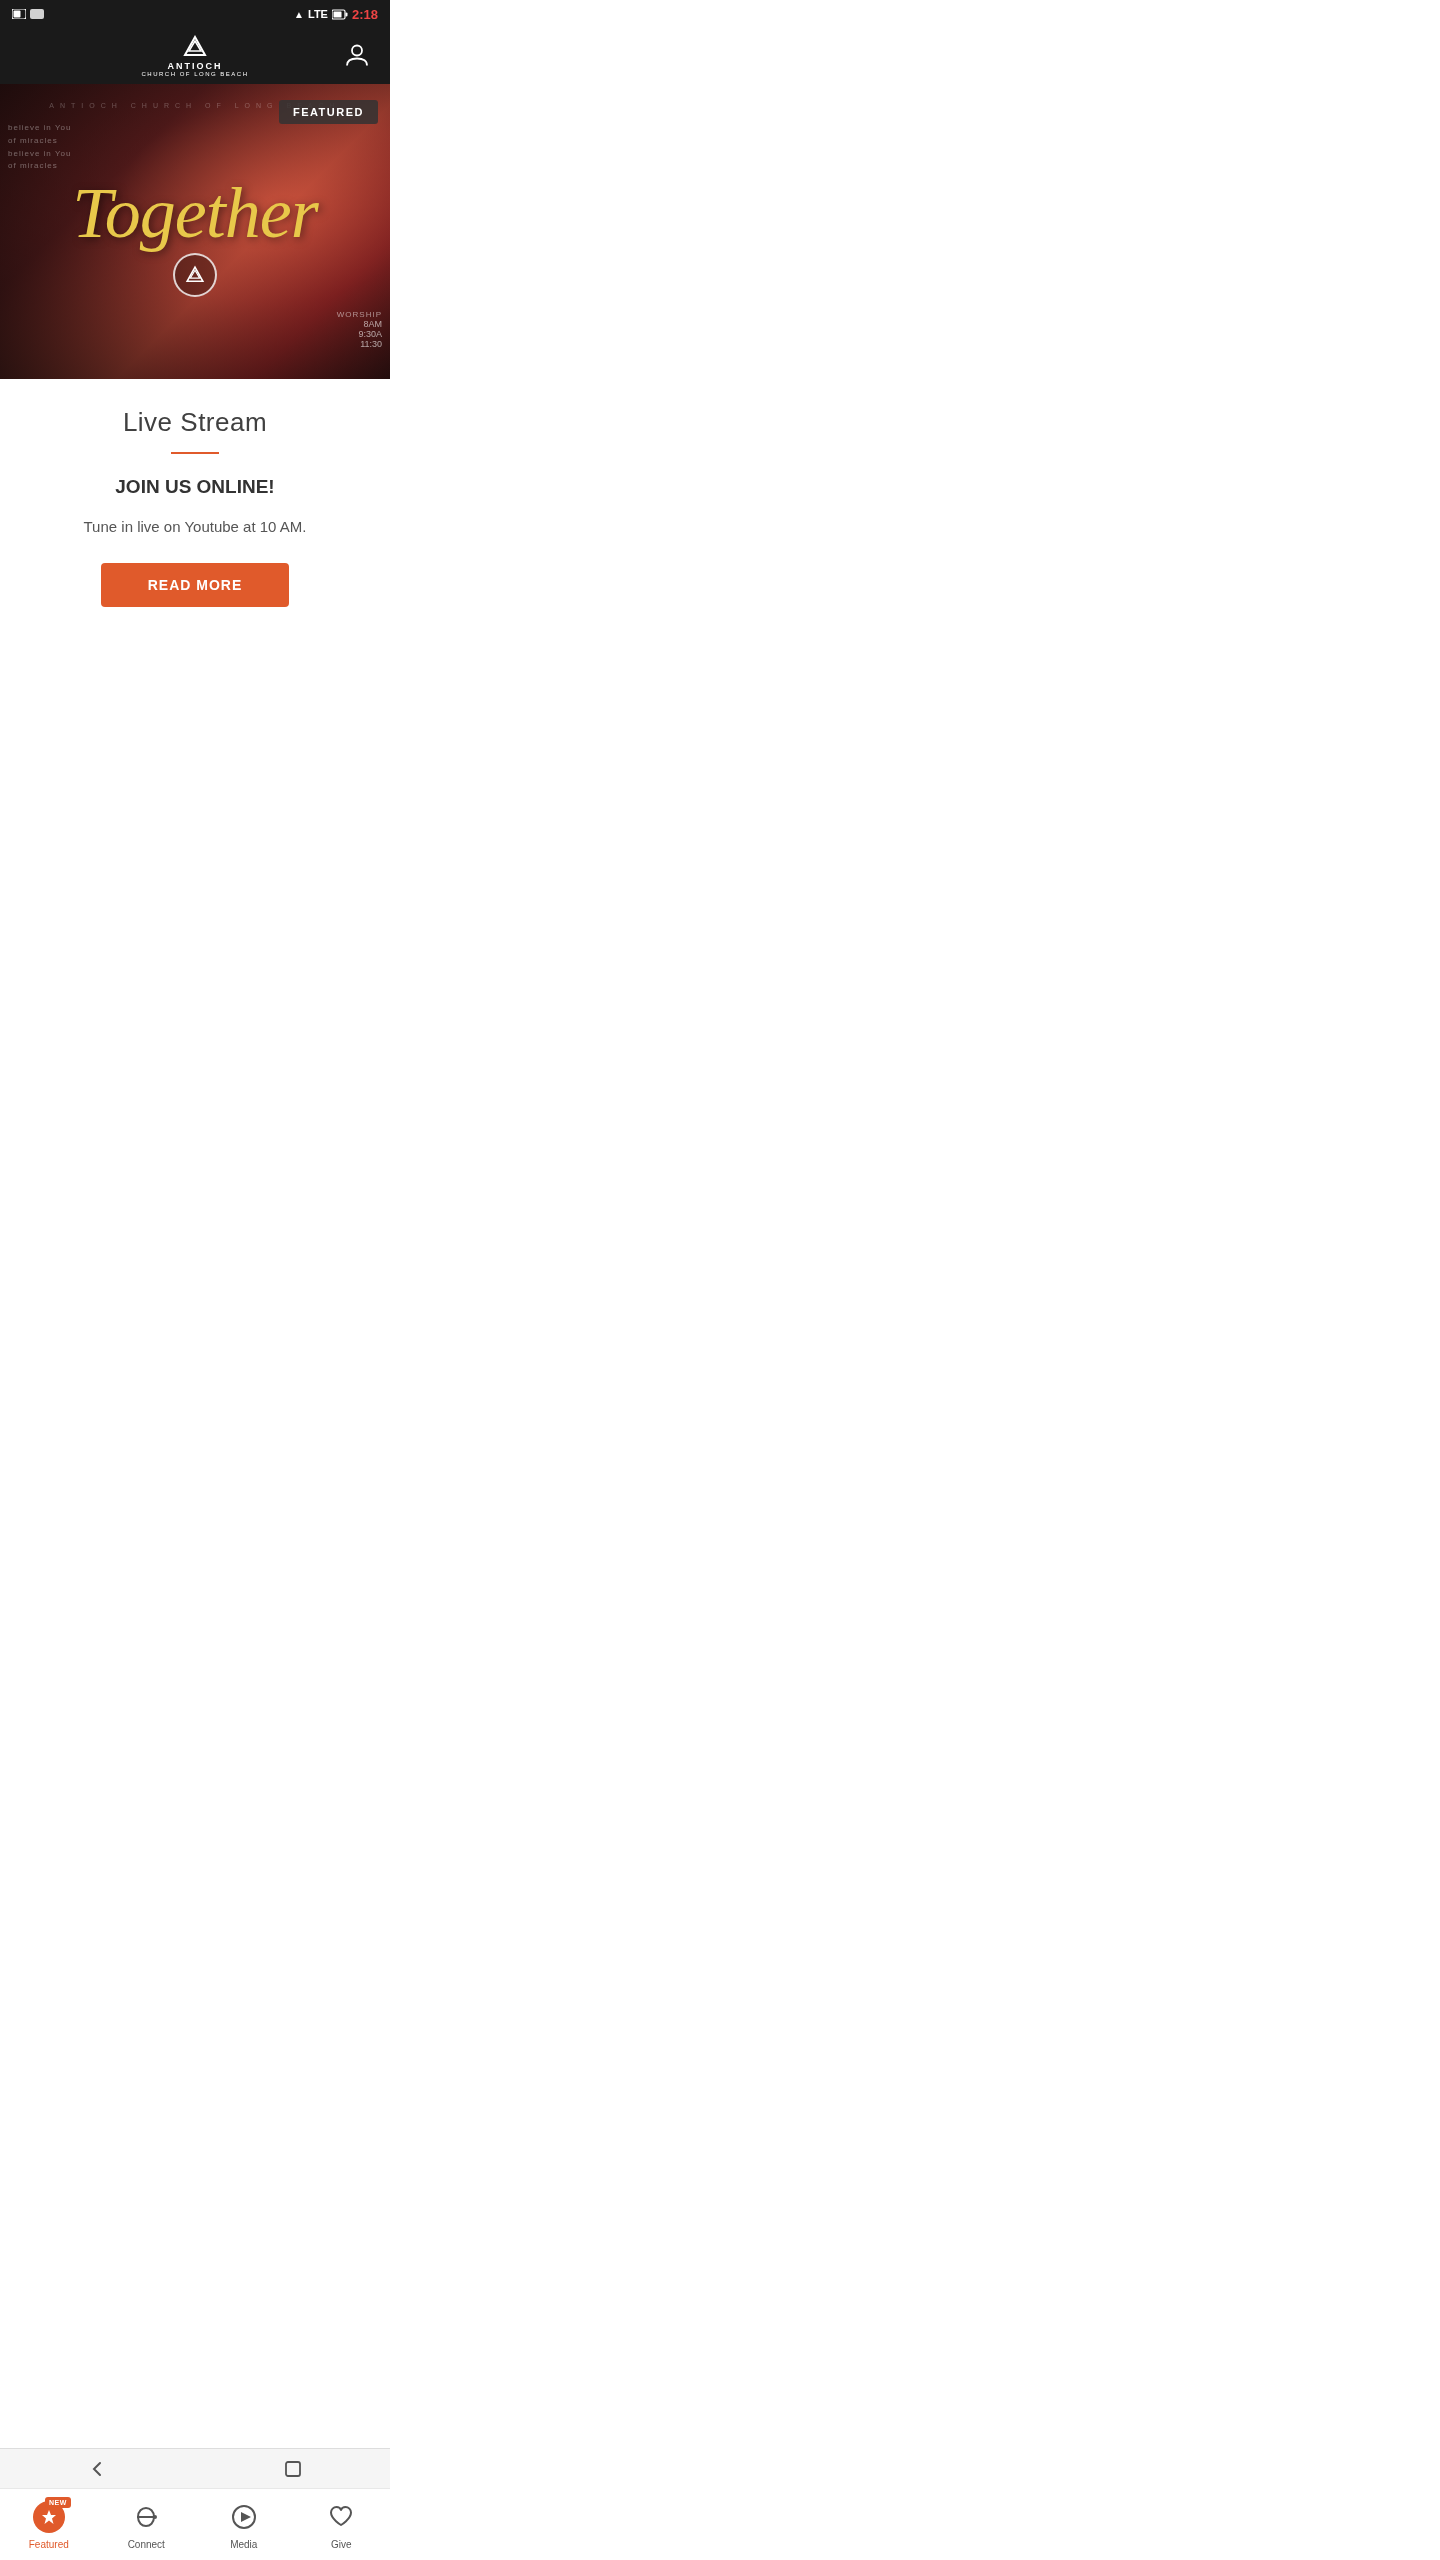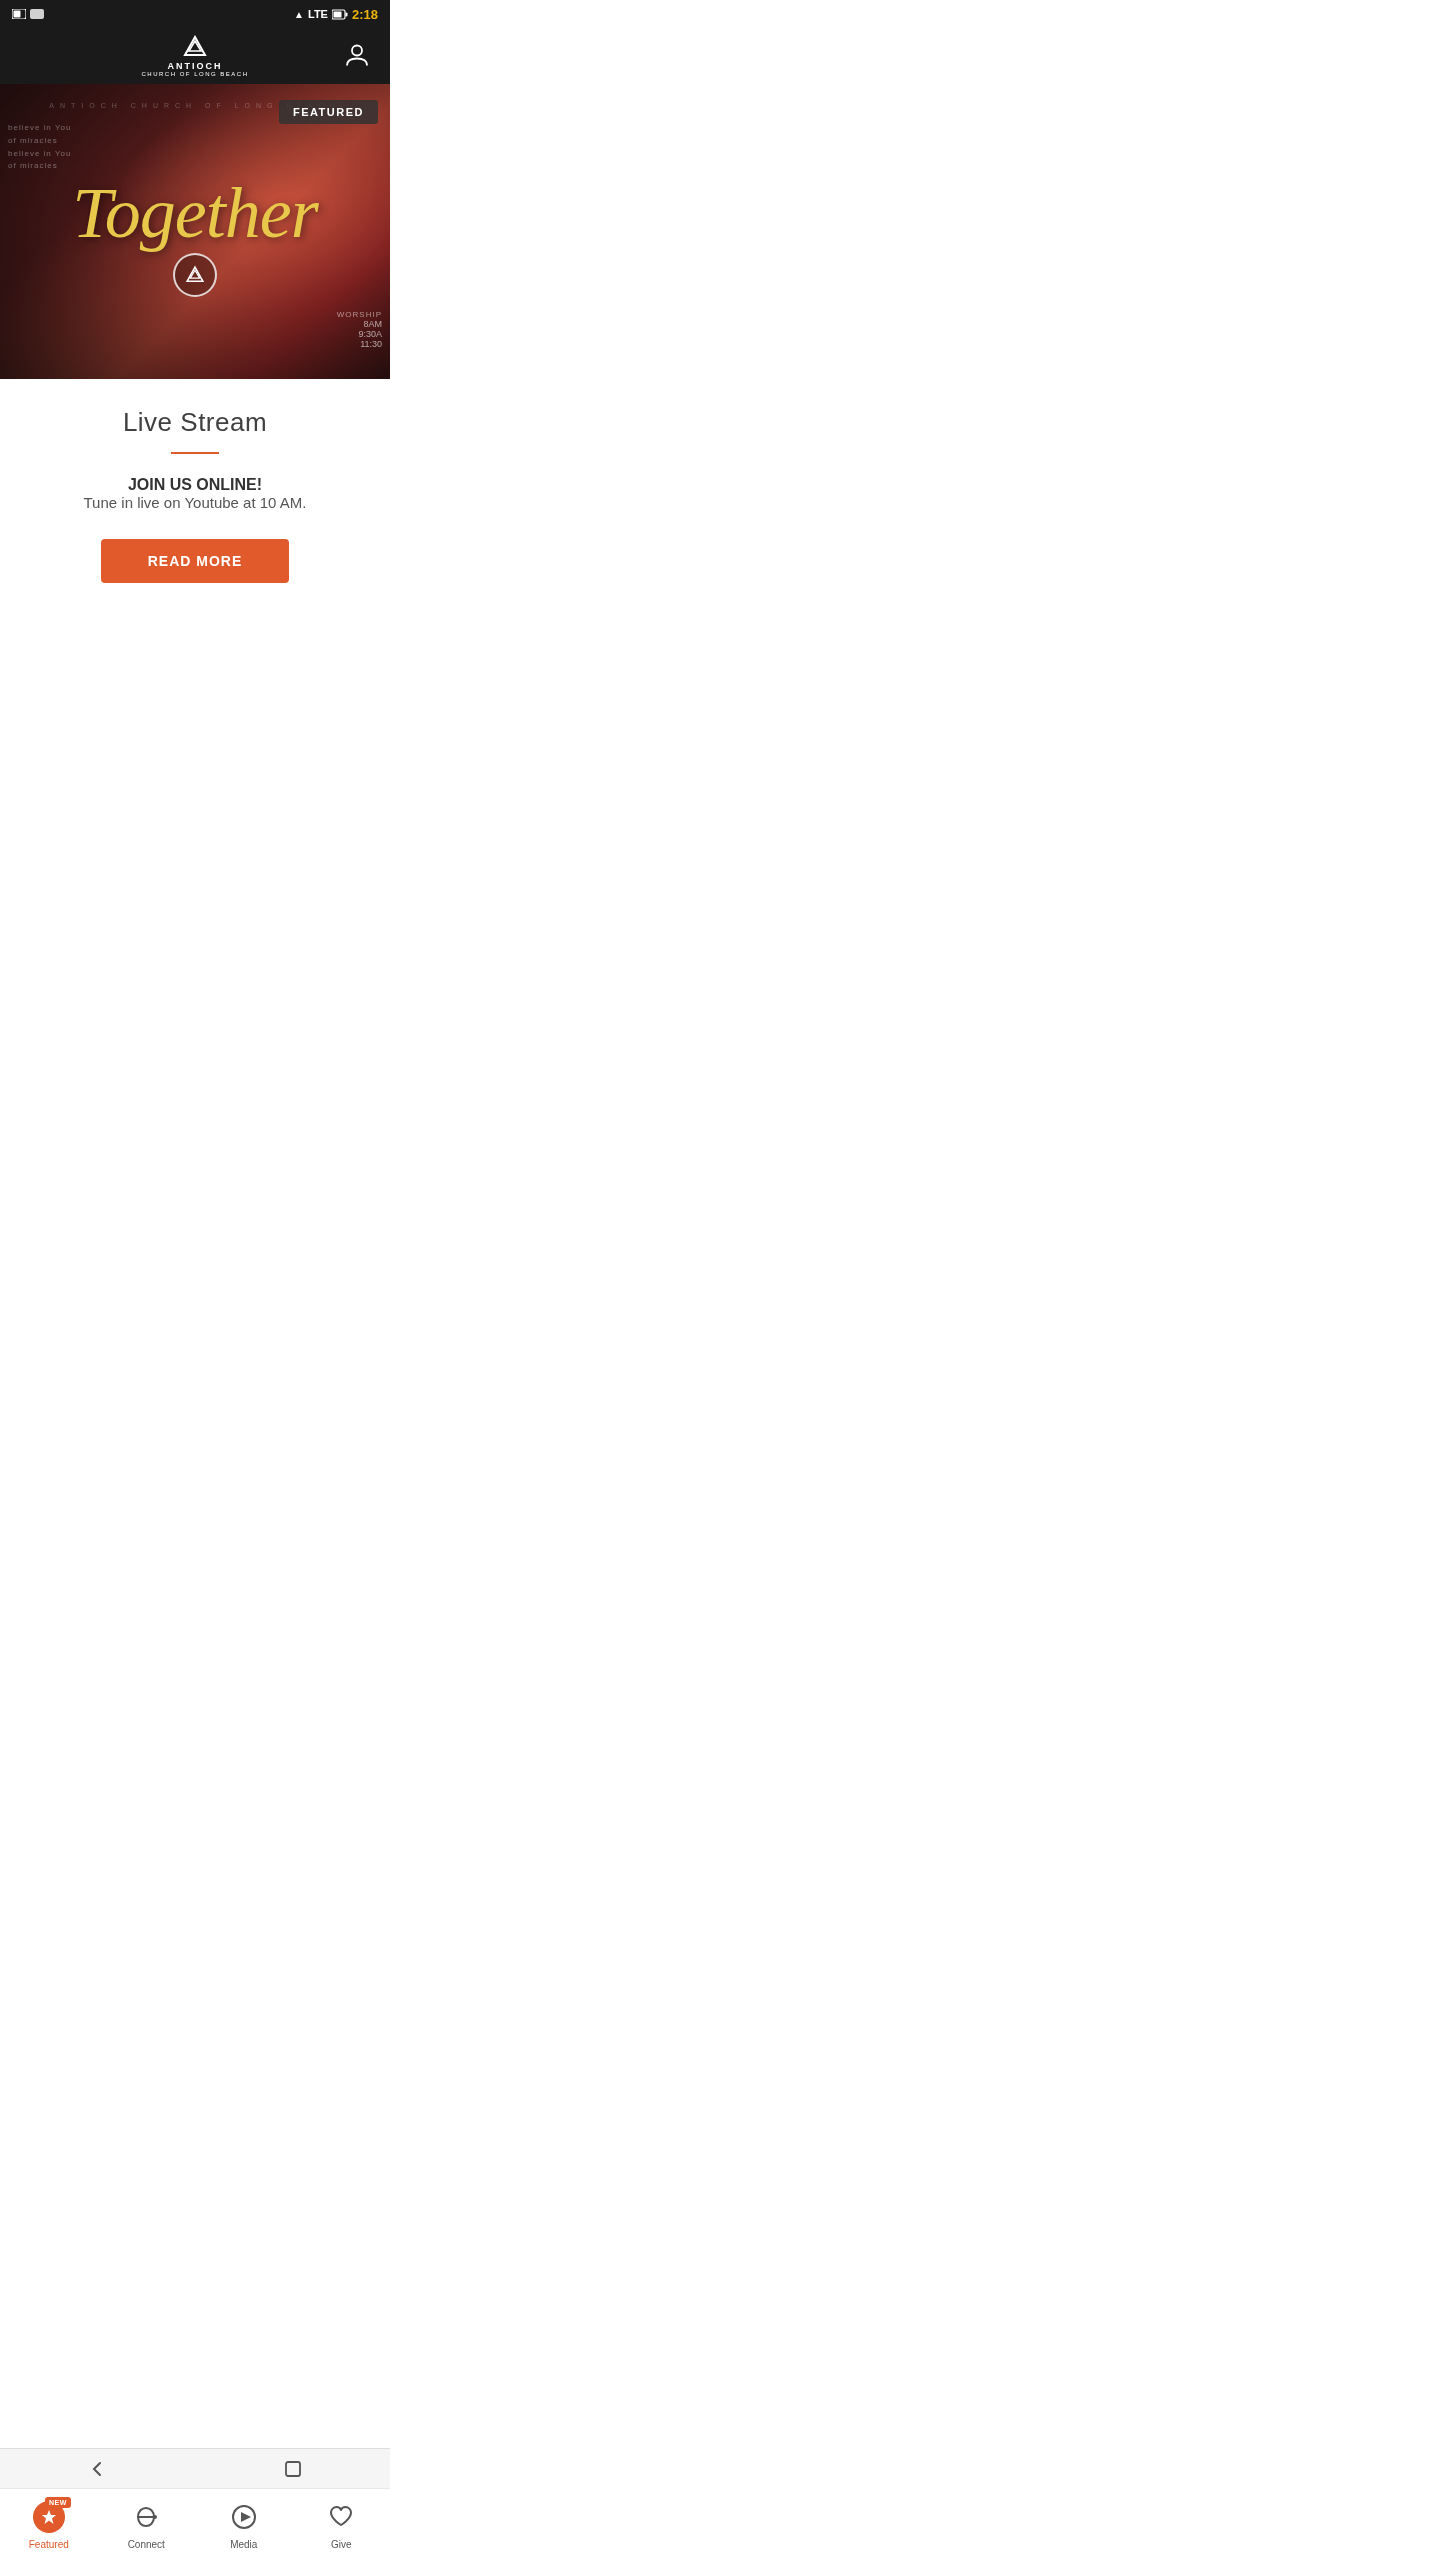--- a/index.html
+++ b/index.html
@@ -205,24 +205,24 @@
     }
 
     .divider {
       width: 48px;
       height: 2px;
       background: #e05a2b;
       margin: 14px auto 22px;
     }
 
     .join-text {
-      font-size: 16px;
+      font-size: 19px;
       font-weight: 600;
       color: #333;
-      margin-bottom: 0;
+      margin-bottom: 20px;
     }
 
     .tune-text {
       font-size: 15px;
       color: #555;
       font-weight: 400;
     }
 
     .read-more-btn {
       display: block;
@@ -347,21 +347,21 @@
     </svg>
   </div>
   <div class="status-right">
     <span style="font-size:10px; color:#fff;">▲</span>
     <span style="color:#fff; font-size:11px; font-weight:700;">LTE</span>
     <svg width="16" height="11" viewBox="0 0 16 11">
       <rect x="0" y="1" width="13" height="9" rx="1.5" fill="none" stroke="white" stroke-width="1.2"></rect>
       <rect x="13.5" y="3.5" width="2" height="4" rx="1" fill="white"></rect>
       <rect x="1.5" y="2.5" width="8" height="6" rx="0.5" fill="white"></rect>
     </svg>
-    <span style="color:#eab308; font-size:13px; font-weight:600;">2:18</span>
+    <span style="color:#ef4444; font-size:13px; font-weight:600;">2:18</span>
   </div>
 </div>
 
 <div class="top-nav">
   <div class="logo-container">
     <svg width="28" height="24" viewBox="0 0 28 24">
       <polygon points="14,2 24,20 4,20" fill="none" stroke="white" stroke-width="2"></polygon>
       <polygon points="14,6 20,16 8,16" fill="none" stroke="white" stroke-width="1.5"></polygon>
     </svg>
     <span class="logo-text">ANTIOCH</span>

